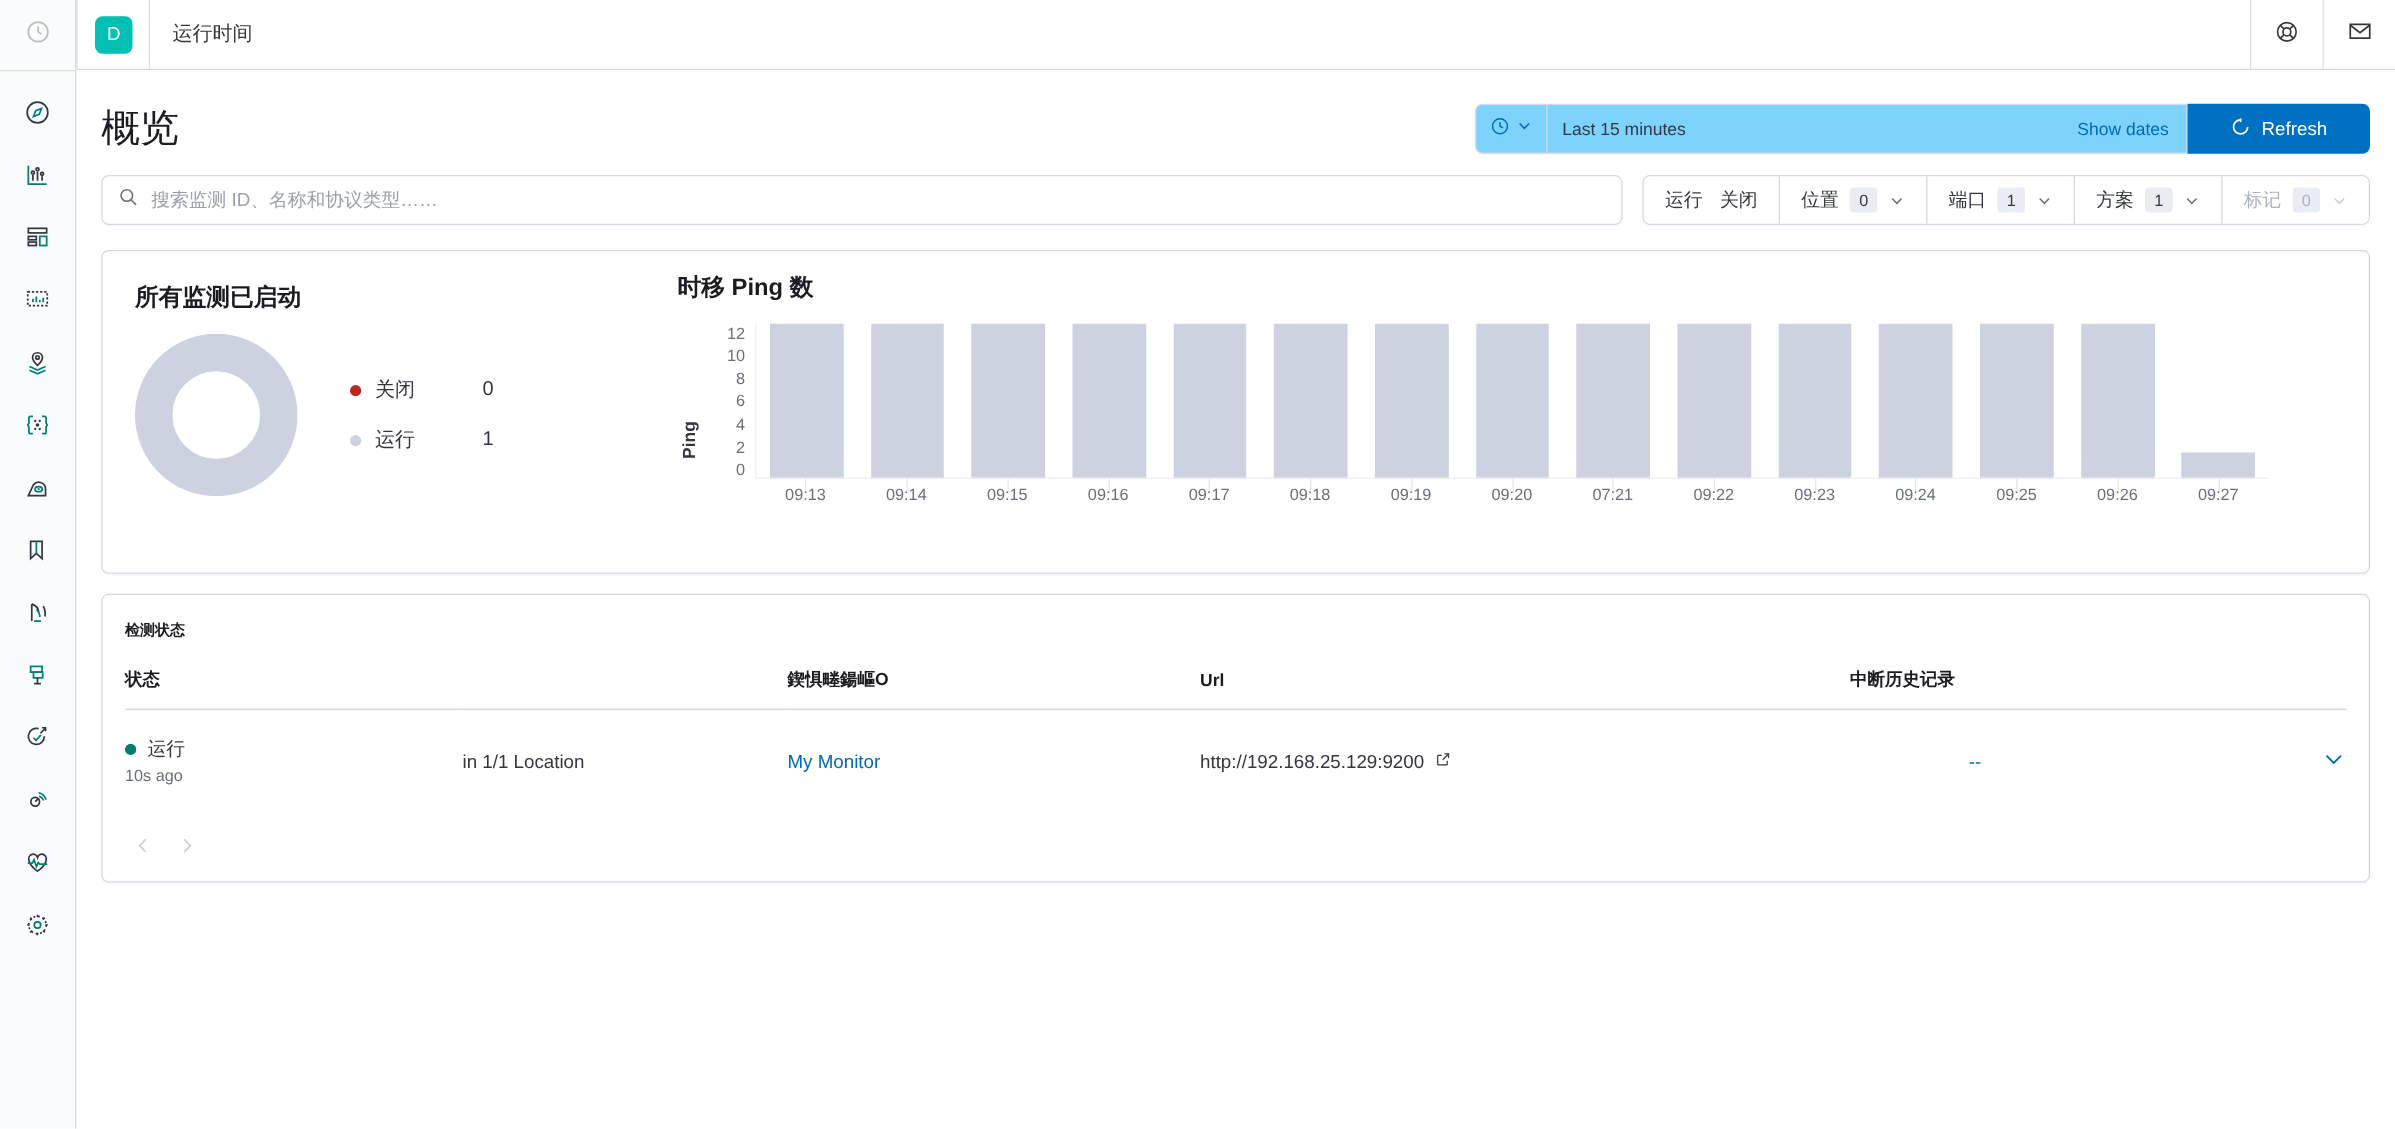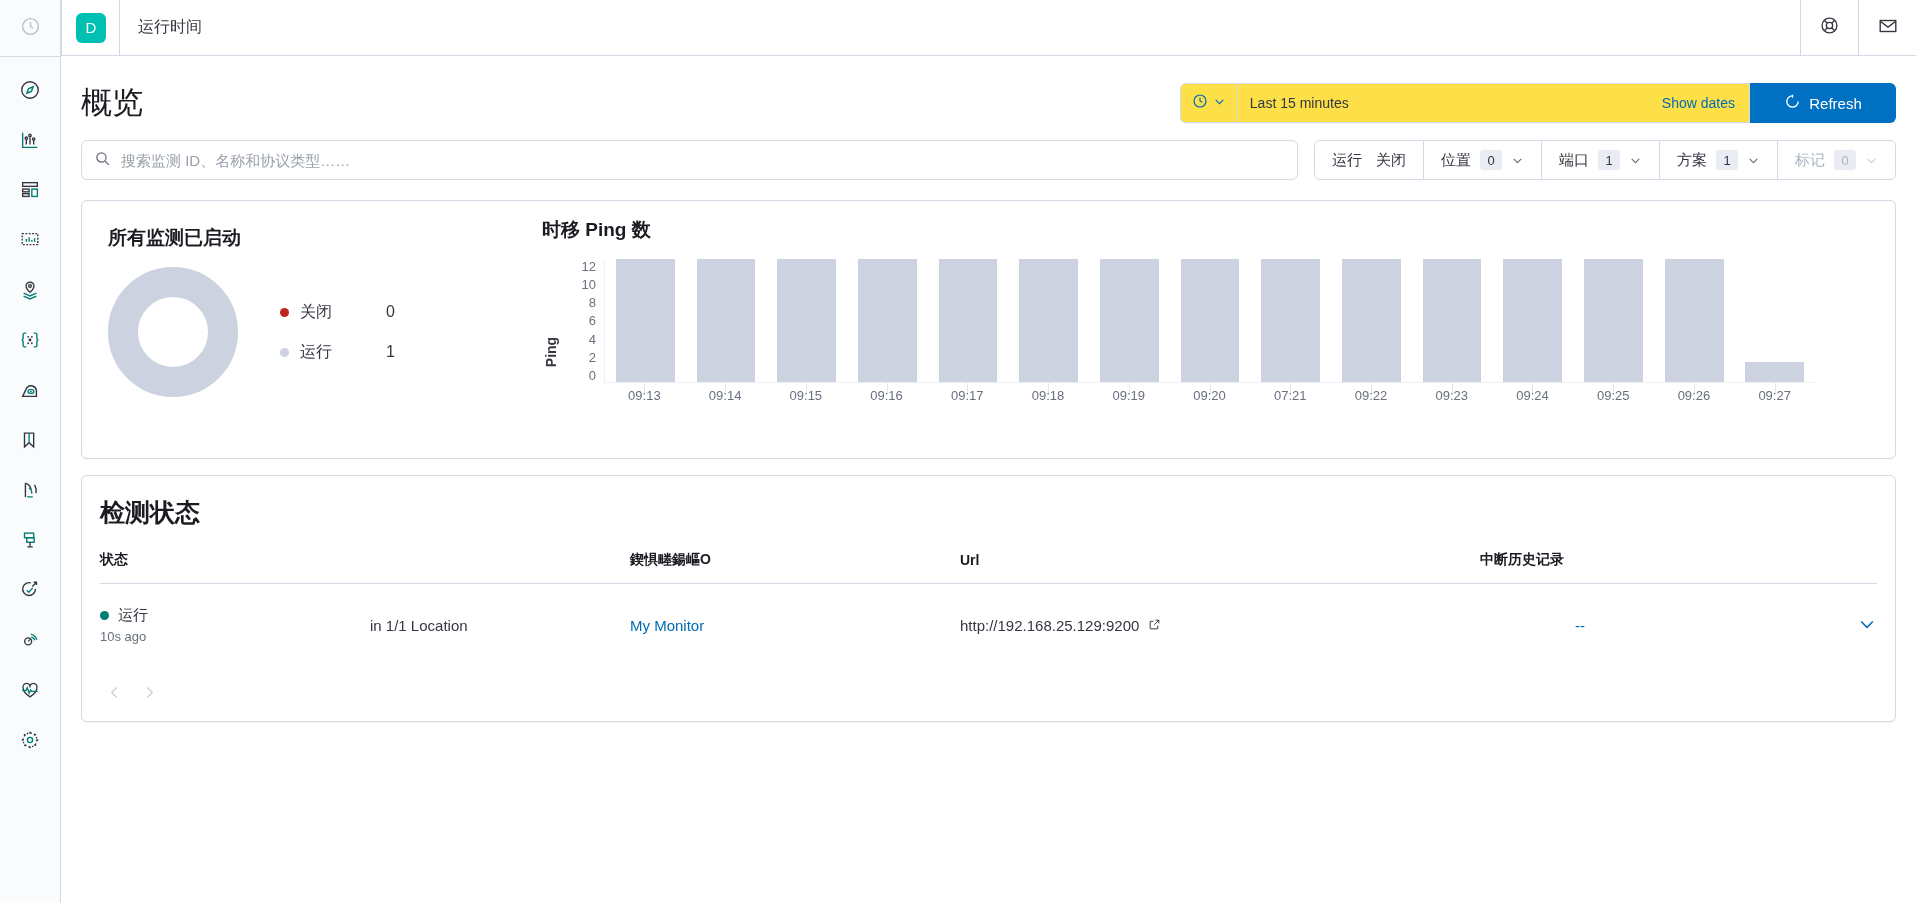--- a/index.html
+++ b/index.html
@@ -63,21 +63,21 @@
     display: flex; align-items: center;
     padding: 26px 0 16px 0;
   }
   .page-title { font-size: 31px; font-weight: 400; color: #1a1c21; letter-spacing: .2px;}
   .head-right { margin-left: auto; display: flex; align-items: center; }
 
   .timepicker {
     display: flex; align-items: center;
     height: 40px;
     border: 1px solid #d3dae6; border-radius: 6px 0 0 6px;
-    background: #fde047;
+    background: #7dd3fc;
     box-shadow: 0 1px 1px rgba(0,0,0,.03);
   }
   .tp-quick {
     display: flex; align-items: center; gap: 5px;
     padding: 0 11px; height: 100%;
     border-right: 1px solid #d3dae6;
     color: #006bb4; cursor: pointer;
   }
   .tp-value {
     width: 424px; padding: 0 12px; font-size: 14px; color: #343741;
@@ -185,21 +185,21 @@
     display: flex;
   }
   .xcol { flex: 1; position: relative; text-align: center; }
   .xcol .tickmark {
     position: absolute; left: 50%; top: 0; width: 1px; height: 12px; background: #e3e6eb;
   }
   .xcol .xlabel { position: absolute; top: 5px; left: 0; right: 0; font-size: 13px; color: #69707d; }
 
   
   .panel-table { margin-top: 16px; padding: 20px 18px 16px 18px; }
-  .table-title { font-size: 25px; font-weight: 700; color: #1a1c21; }
+  .table-title { font-size: 12px; font-weight: 700; color: #1a1c21; }
   table { width: 100%; border-collapse: collapse; margin-top: 22px; }
   th {
     text-align: left; font-size: 14px; font-weight: 700; color: #1a1c21;
     padding: 0 0 14px 0; border-bottom: 1px solid #d3dae6;
   }
   td { padding: 22px 0; font-size: 15px; color: #343741; vertical-align: middle; }
   .st-cell { display: flex; flex-direction: column; gap: 4px; }
   .st-top { display: flex; align-items: center; gap: 9px; }
   .st-dot { width: 9px; height: 9px; border-radius: 50%; background: #017d73; }
   .st-ago { font-size: 13px; color: #69707d; padding-left: 0px; }

